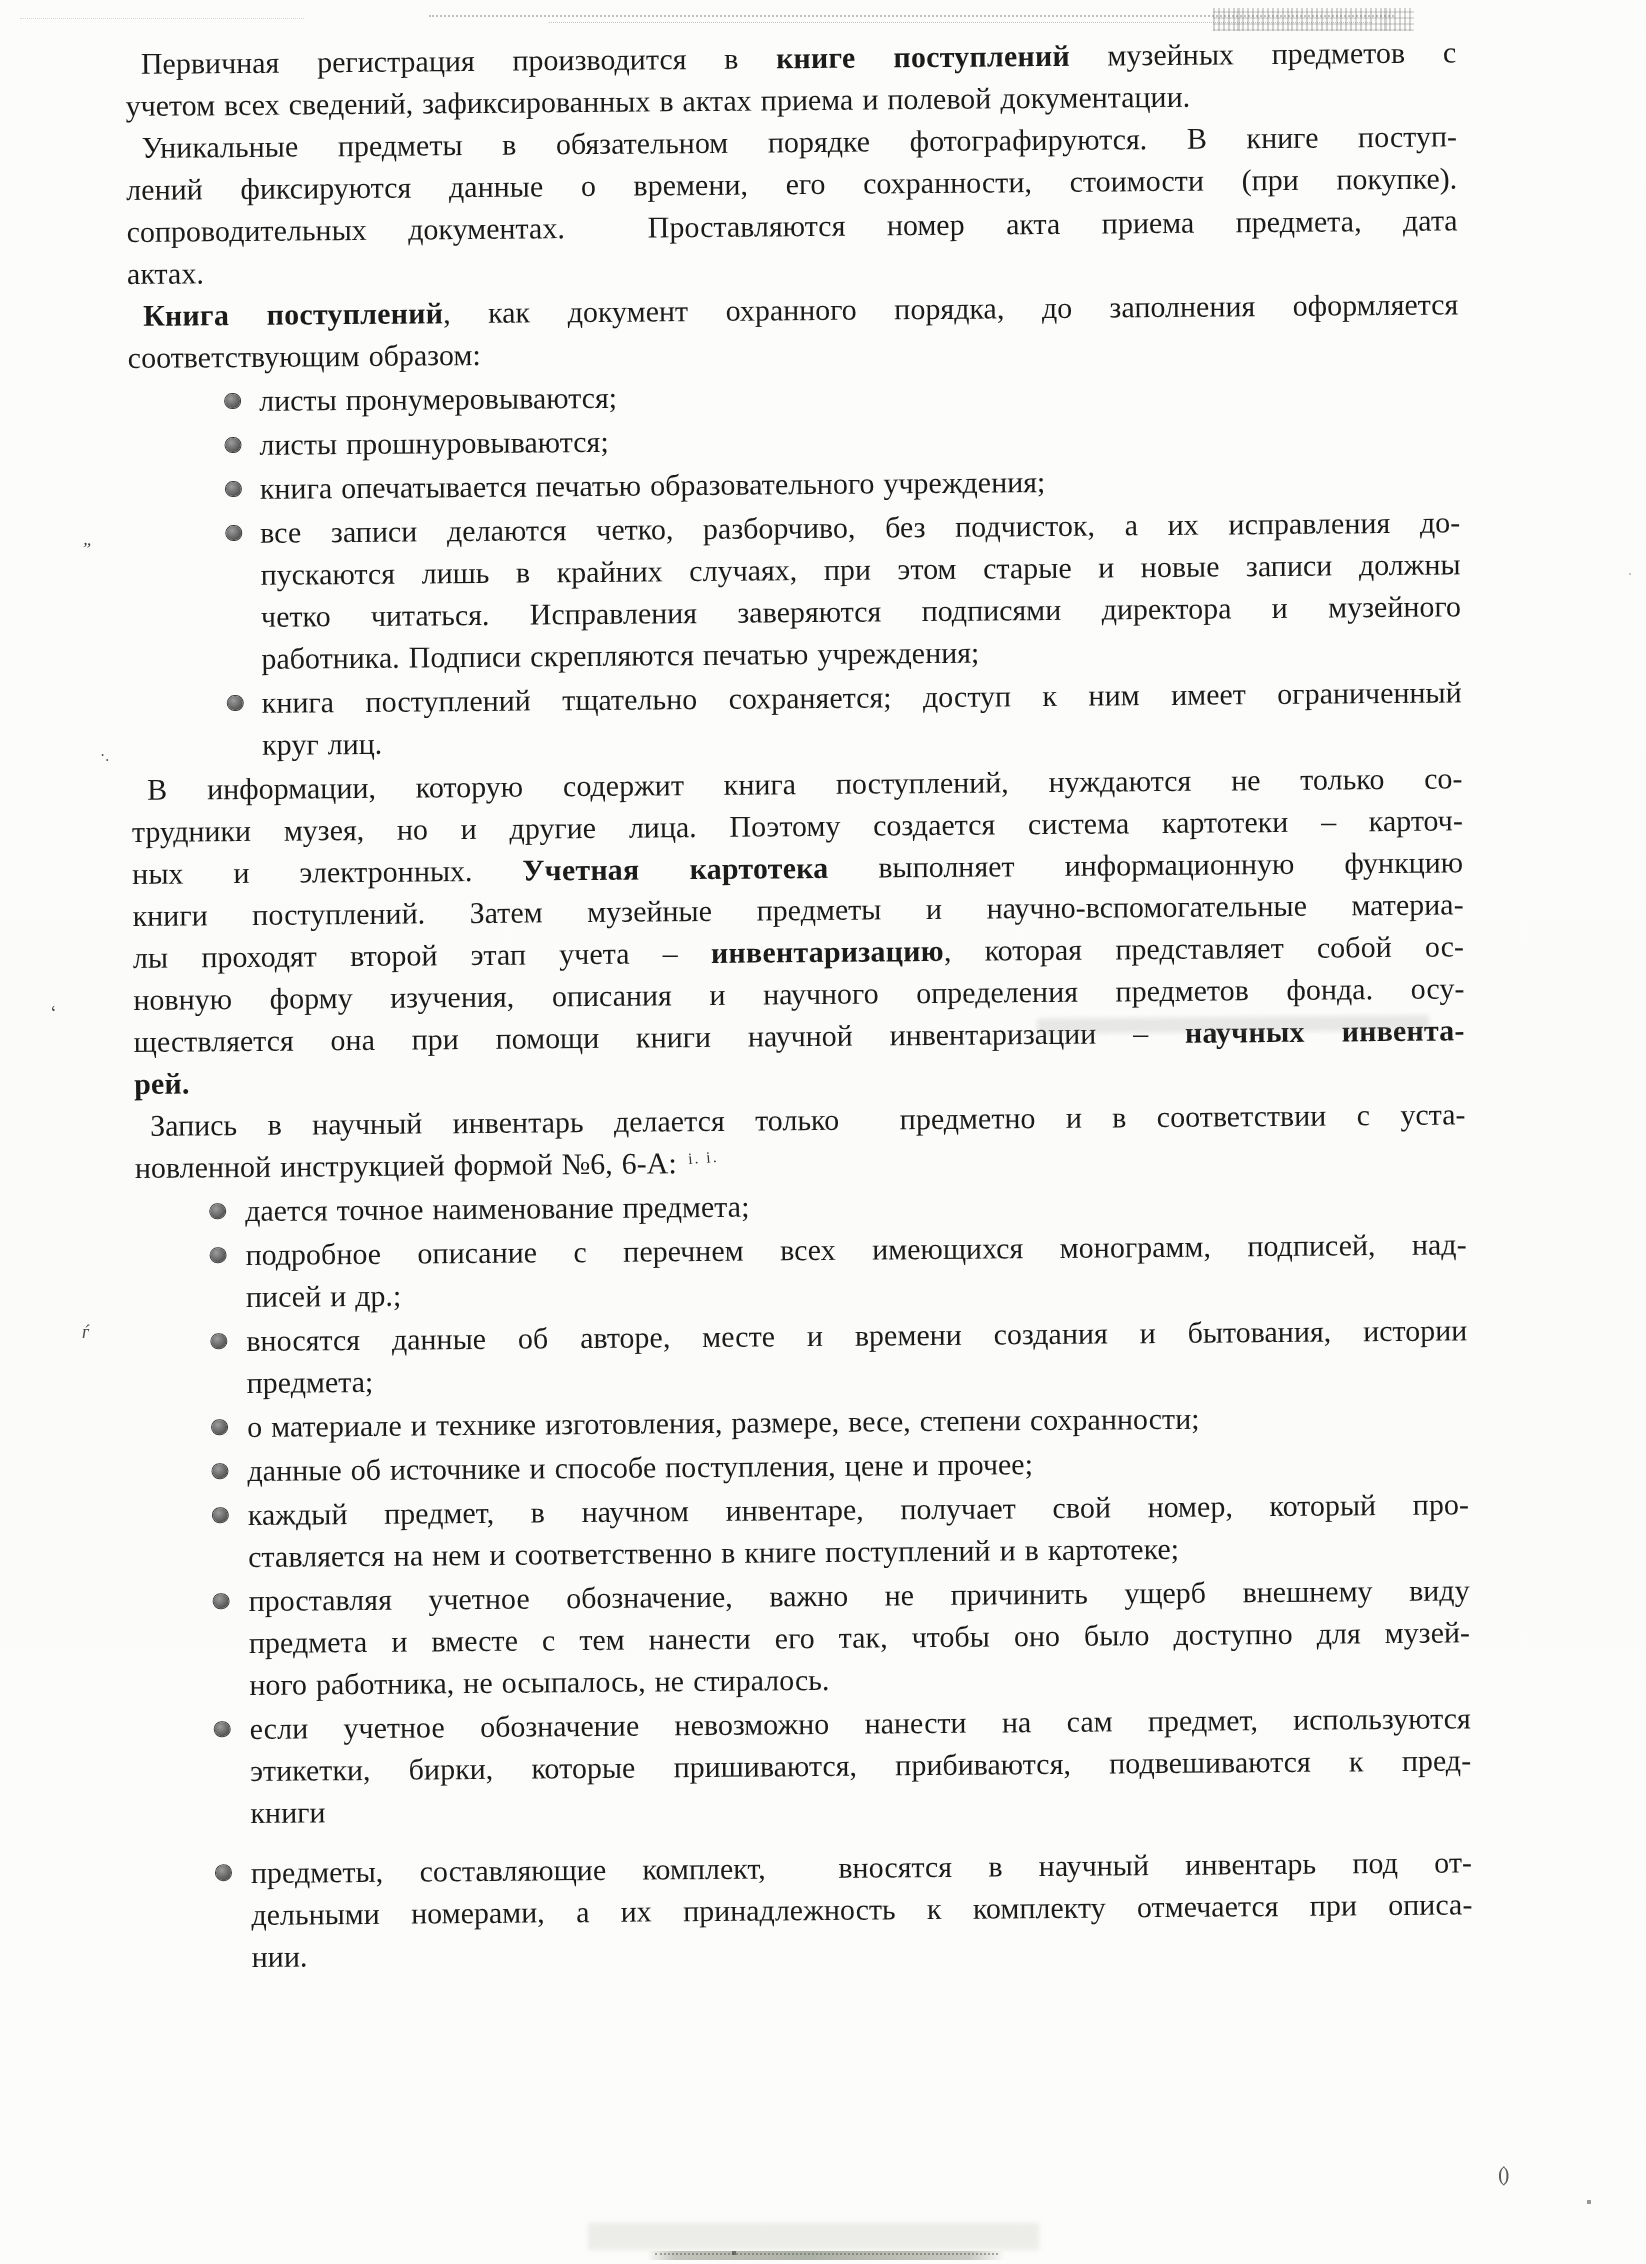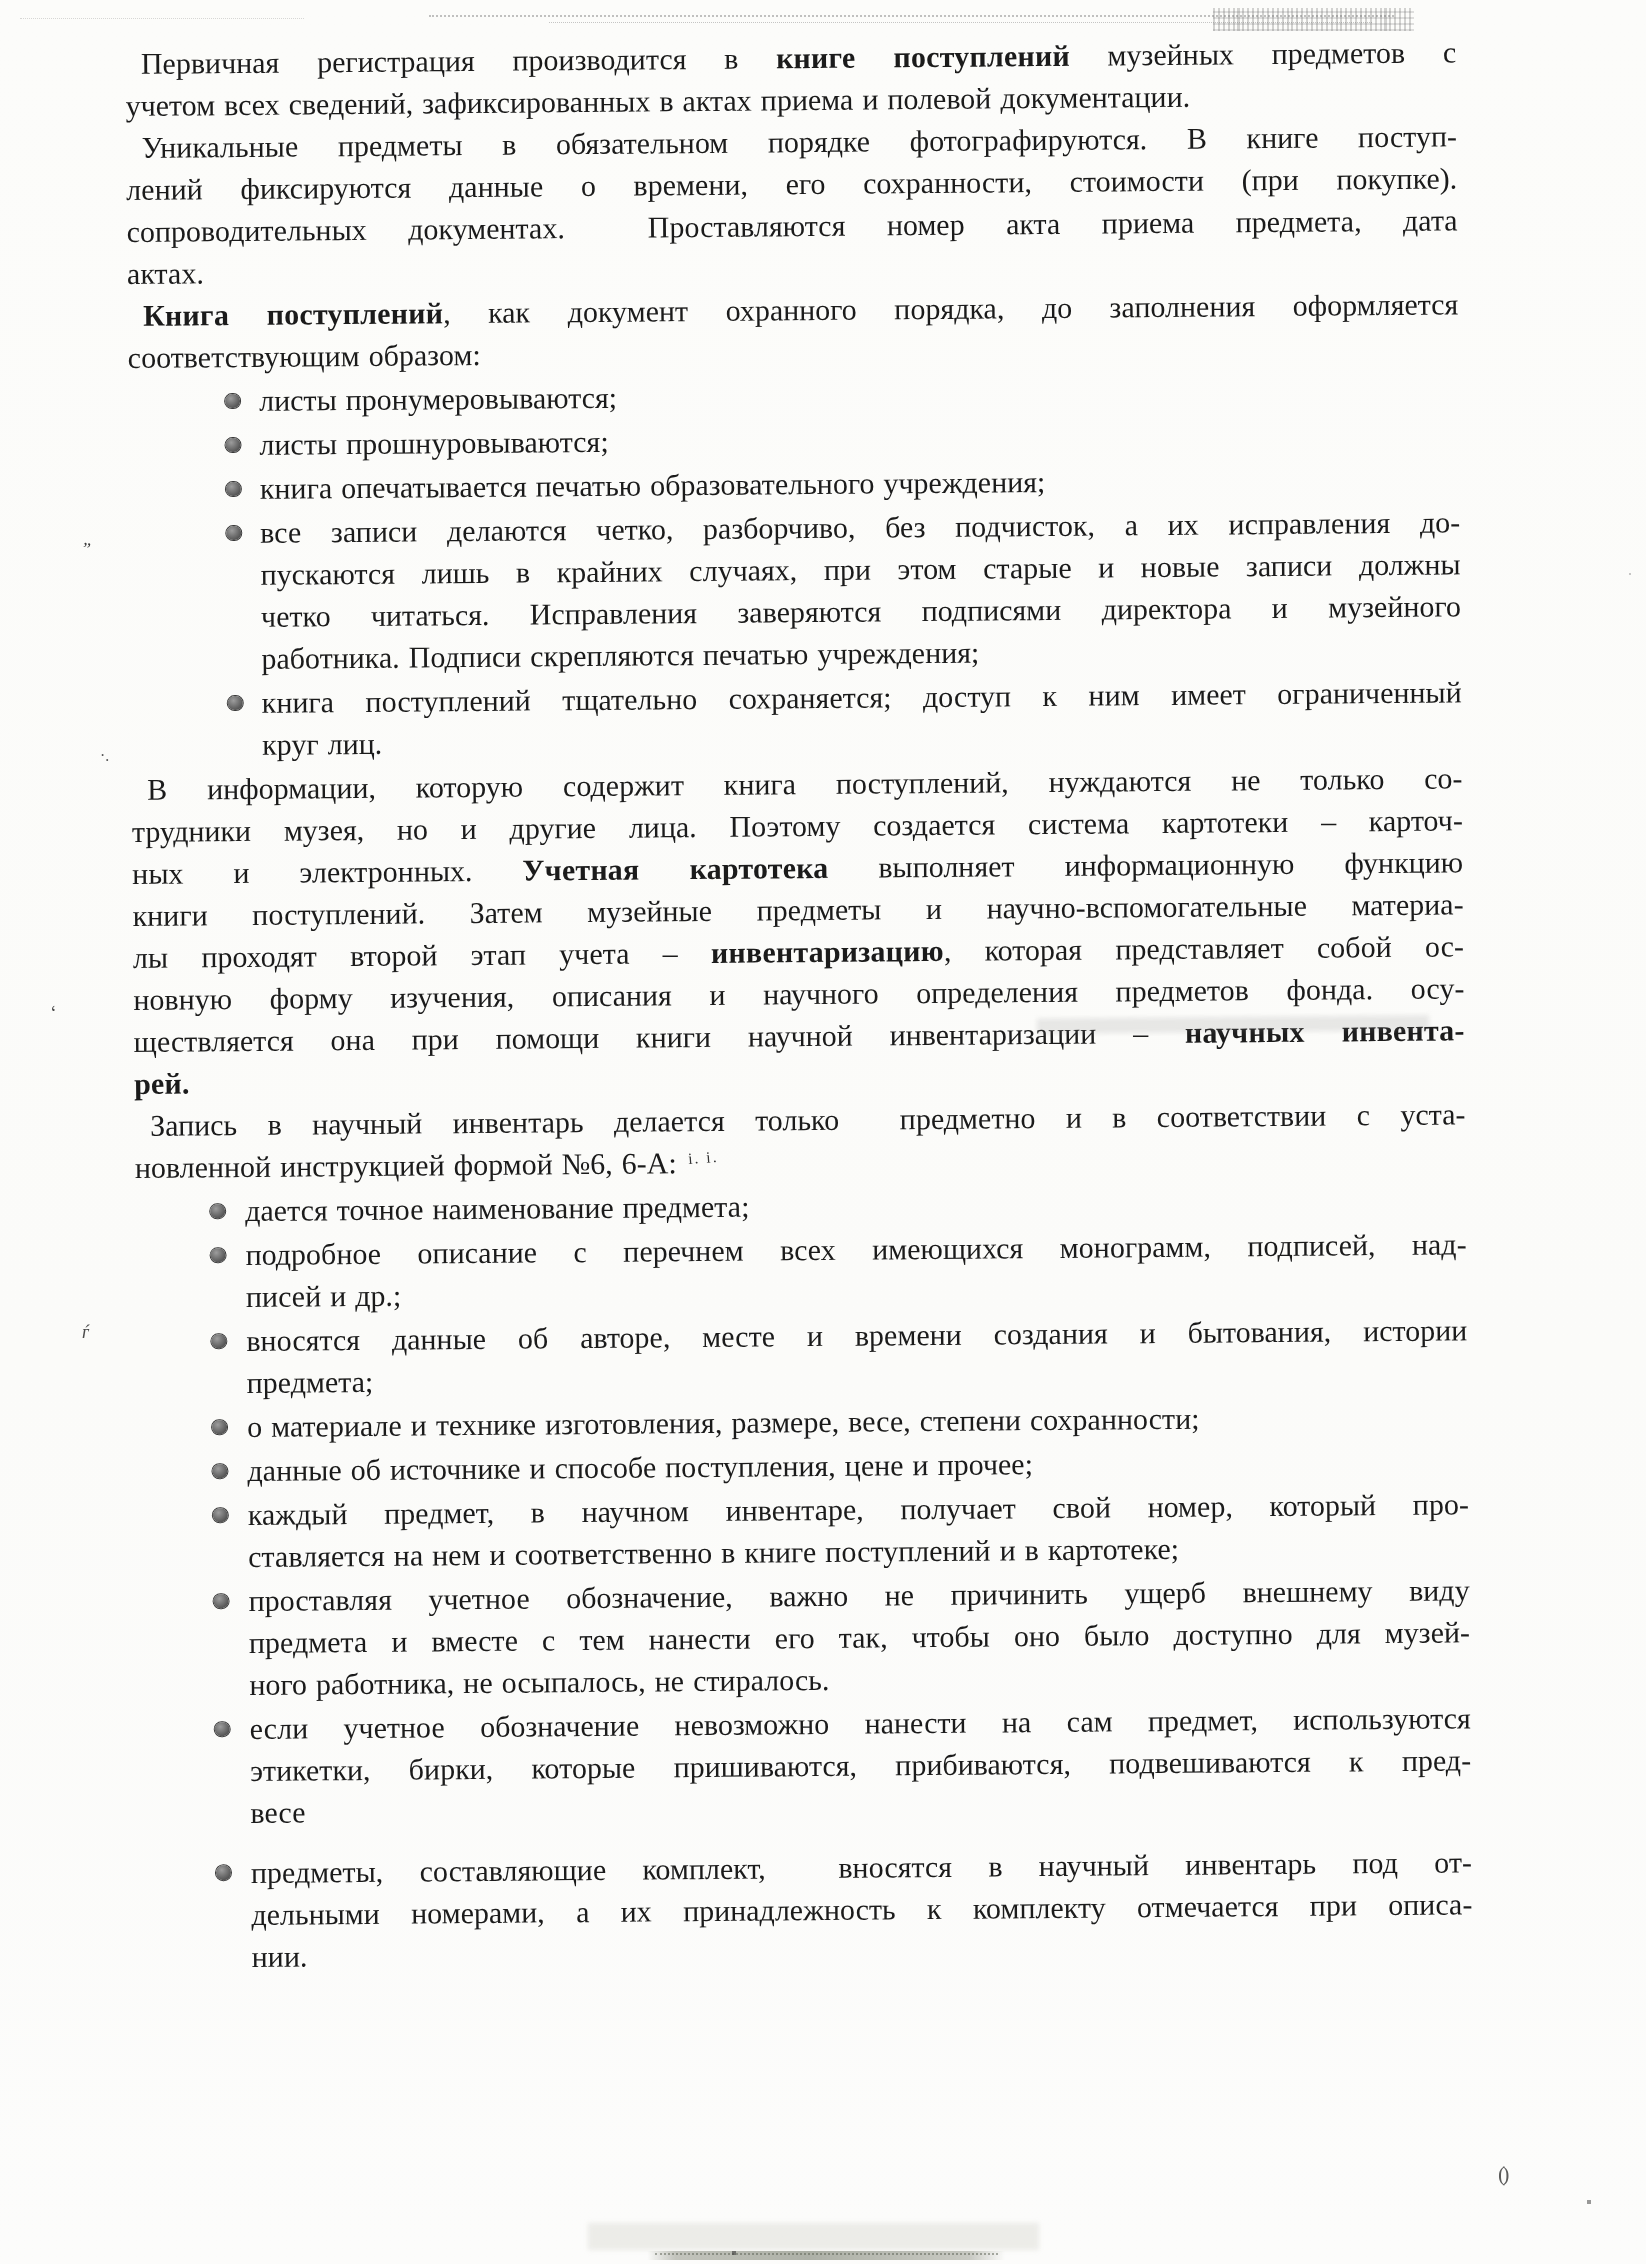--- a/index.html
+++ b/index.html
@@ -184,21 +184,21 @@
             <div class="line fill"><span>проставляя учетное обозначение, важно не причинить ущерб внешнему виду</span></div>
             <div class="line fill"><span>предмета и вместе с тем нанести его так, чтобы оно было доступно для музей-</span></div>
             <div class="line"><span>ного работника, не осыпалось, не стиралось.</span></div>
           </div>
         </div>
         <div class="bullet-item">
           <span class="dot"></span>
           <div class="btext">
             <div class="line fill"><span>если учетное обозначение невозможно нанести на сам предмет, используются</span></div>
             <div class="line fill"><span>этикетки, бирки, которые пришиваются, прибиваются, подвешиваются к пред-</span></div>
-            <div class="line"><span>весе</span></div>
+            <div class="line"><span>книги</span></div>
           </div>
         </div>
         <div class="bullet-item">
           <span class="dot"></span>
           <div class="btext">
             <div class="line fill"><span>предметы, составляющие комплект,&nbsp; вносятся в научный инвентарь под от-</span></div>
             <div class="line fill"><span>дельными номерами, а их принадлежность к комплекту отмечается при описа-</span></div>
             <div class="line"><span>нии.</span></div>
           </div>
         </div>

